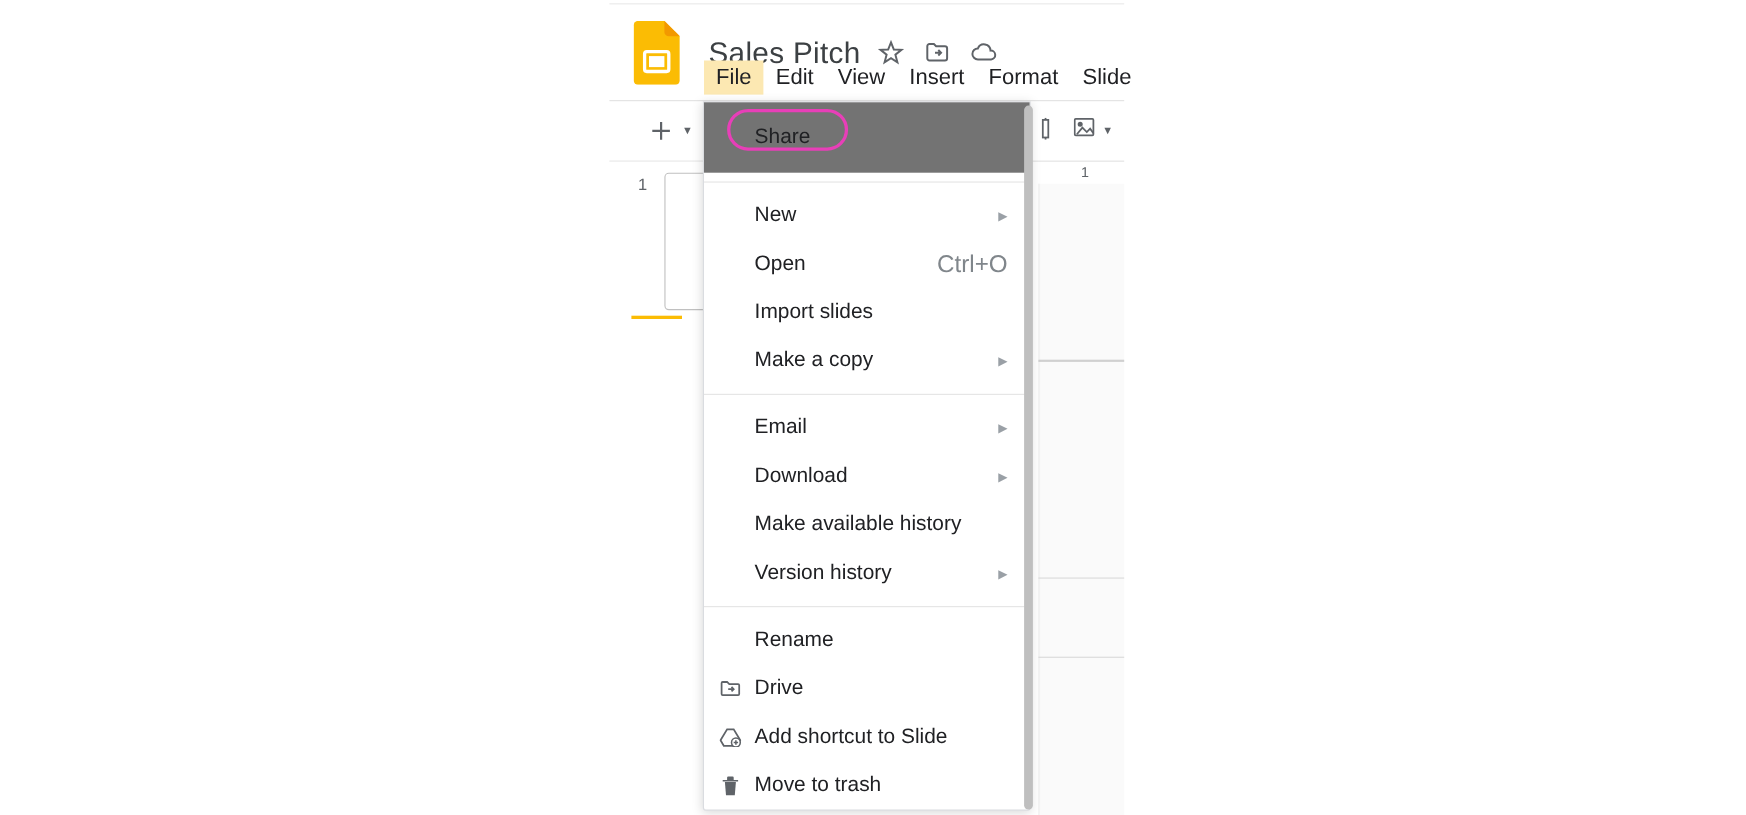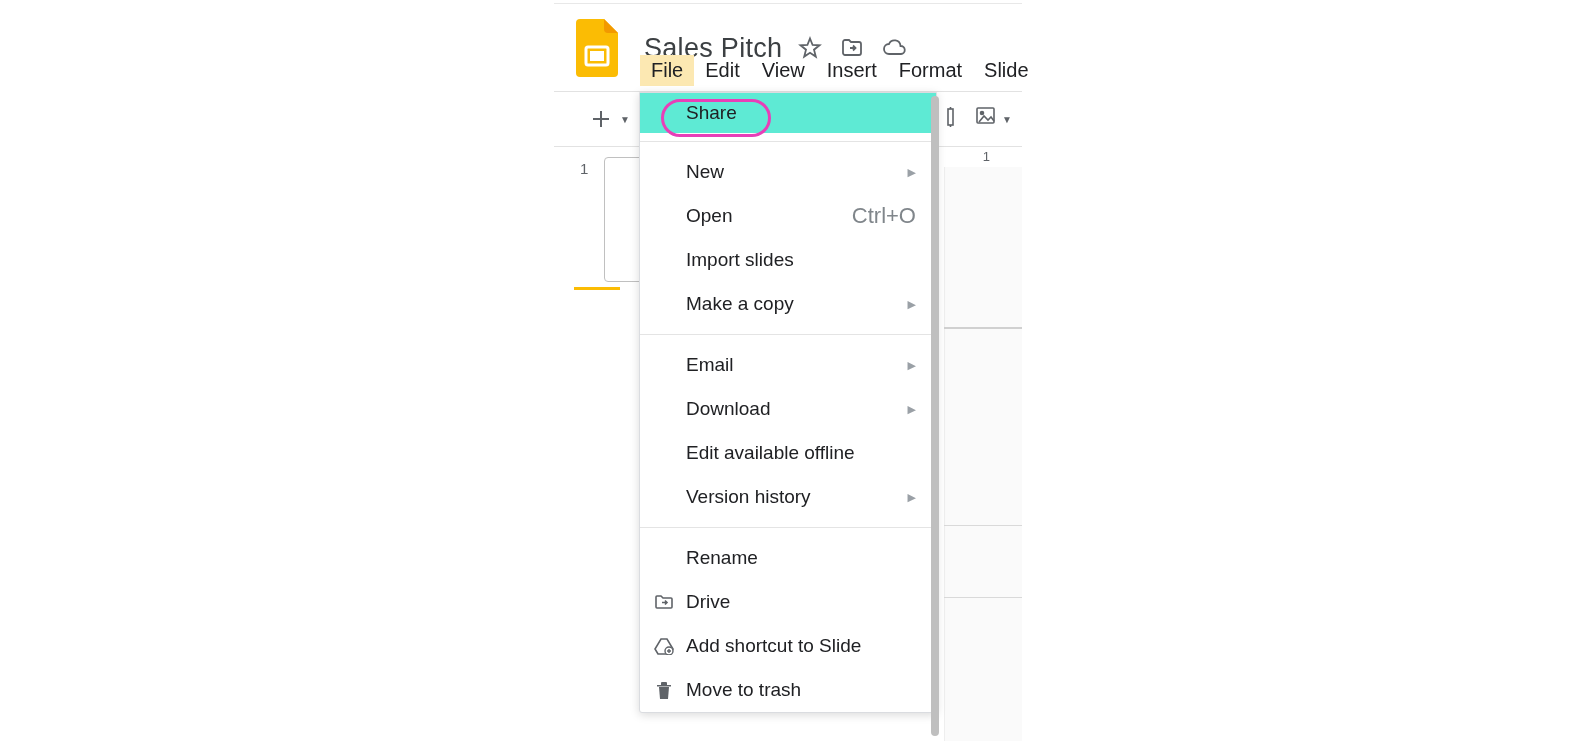--- a/index.html
+++ b/index.html
@@ -42,21 +42,21 @@
     .accent { position:absolute; left:20px; top:140px; width:46px; height:3px; background:#fbbc04; }
 
     
     .menu { position:absolute; left:85px; top:92px; width:298px; background:#fff; border:1px solid #dadce0; box-shadow:0 2px 10px rgba(0,0,0,.15); border-radius:0 0 3px 3px; font-size:19px; color:#202124; }
     .scrollbar { position:absolute; left:377px; top:96px; width:8px; height:640px; background:#bfbfbf; border-radius:4px; }
     .mrow { display:flex; align-items:center; height:44px; padding-left:46px; padding-right:18px; cursor:pointer; position:relative; }
     .mrow .arrow { position:absolute; right:20px; color:#9aa0a6; font-size:11px; }
     .mrow .shortcut { position:absolute; right:20px; color:#80868b; font-size:22px; }
     .mrow .micon { position:absolute; left:12px; width:24px; height:24px; display:flex; align-items:center; justify-content:center; color:#5f6368; }
     .mdiv { height:1px; background:#e4e4e4; margin:8px 0; }
-    .mfirst { height:40px; background:#5eead4; }
+    .mfirst { height:64px; background:#737373; }
     .highlight { position:absolute; left:107px; top:99px; width:110px; height:38px; border:3px solid #e83fb8; border-radius:20px; pointer-events:none; }
   </style>
 </head>
 <body>
 
 <div class="stage">
   <div class="inner-border"></div>
 
   <div class="header">
     <div class="logo">
@@ -163,21 +163,21 @@
     <div class="mdiv"></div>
     <div class="mrow">
         <span>Email</span>
         <span class="arrow">▶</span>
       </div>
     <div class="mrow">
         <span>Download</span>
         <span class="arrow">▶</span>
       </div>
     <div class="mrow">
-        <span>Edit available offline</span>
+        <span>Make available history</span>
       </div>
     <div class="mrow">
         <span>Version history</span>
         <span class="arrow">▶</span>
       </div>
     <div class="mdiv"></div>
     <div class="mrow">
         <span>Rename</span>
       </div>
     <div class="mrow">

